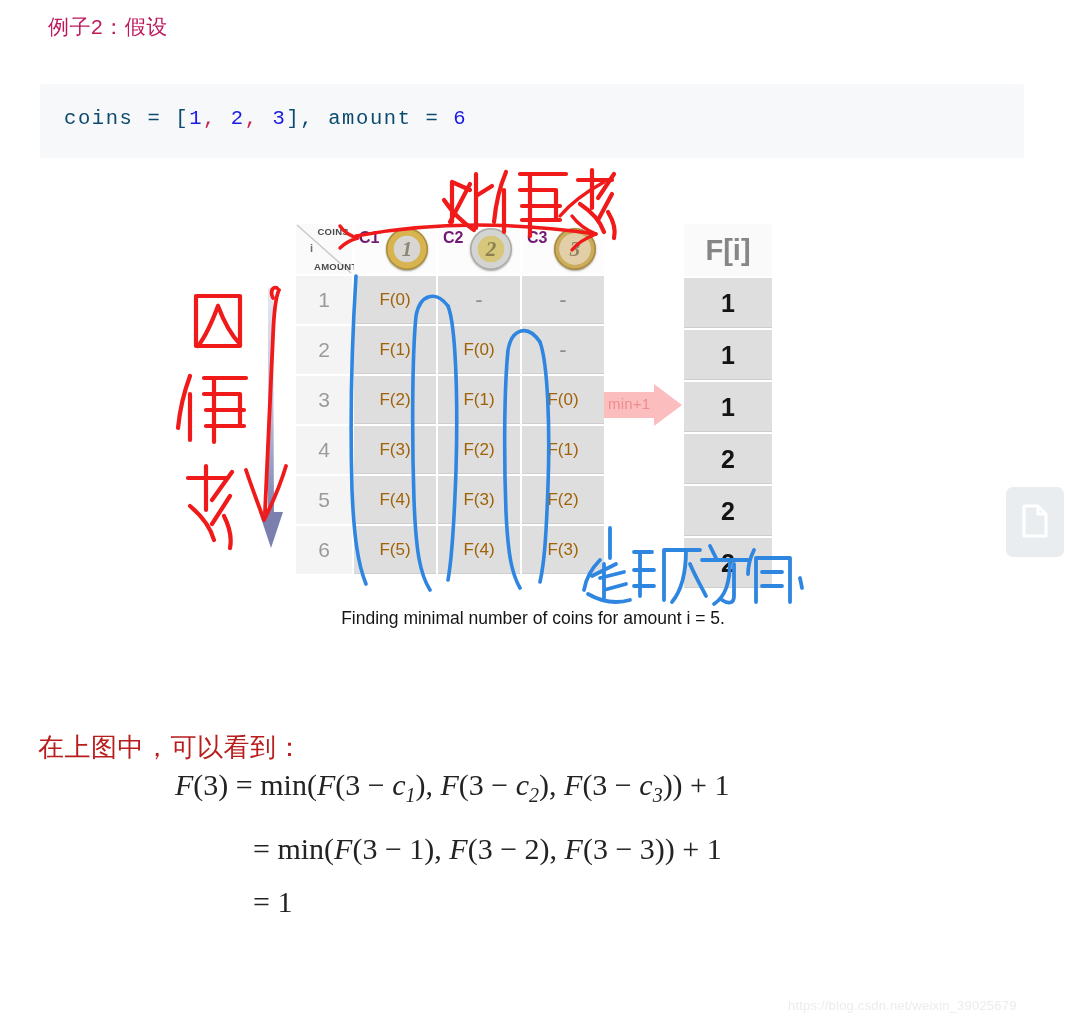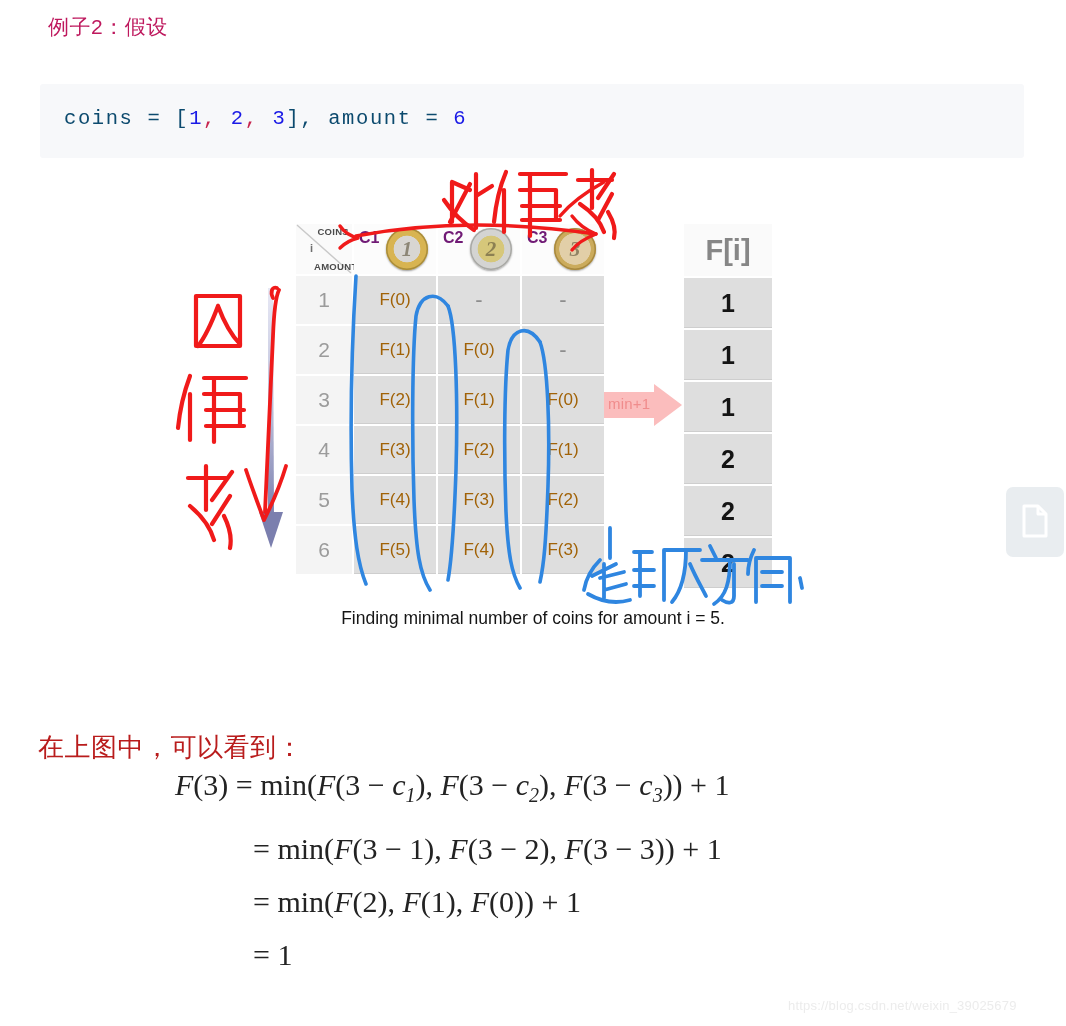--- a/index.html
+++ b/index.html
@@ -498,21 +498,20 @@
       <path d="M800,418 L802,428"></path>
     </g>
   </svg>
 </div>
 
 <div class="prose">在上图中，可以看到：</div>
 
 <div class="math" id="math-block">
     <div class="math-line"><span class="mi">F</span><span class="mo">(3) = min(</span><span class="mi">F</span><span class="mo">(3 − </span><span class="mi">c</span><span class="sub">1</span><span class="mo">), </span><span class="mi">F</span><span class="mo">(3 − </span><span class="mi">c</span><span class="sub">2</span><span class="mo">), </span><span class="mi">F</span><span class="mo">(3 − </span><span class="mi">c</span><span class="sub">3</span><span class="mo">)) + 1</span></div>
     <div class="math-line indent"><span class="mo">= min(</span><span class="mi">F</span><span class="mo">(3 − 1), </span><span class="mi">F</span><span class="mo">(3 − 2), </span><span class="mi">F</span><span class="mo">(3 − 3)) + 1</span></div>
-    <div class="math-line indent"><span class="mo">= min(</span><span class="mi">F</span><span class="mo">(2), </span><span class="mi">F</span><span class="mo">(1), </span><span class="mi">F</span><span class="mo">(0)) + 1</span></div>
     <div class="math-line indent"><span class="mo">= 1</span></div>
   </div>
 
 <div class="doc-widget">
   <svg width="28" height="34" viewBox="0 0 28 34">
     <path d="M3,2 H17 L25,10 V32 H3 Z" fill="none" stroke="#ffffff" stroke-width="3" stroke-linejoin="round"></path>
     <path d="M17,2 V10 H25" fill="none" stroke="#ffffff" stroke-width="3" stroke-linejoin="round"></path>
   </svg>
 </div>
 

